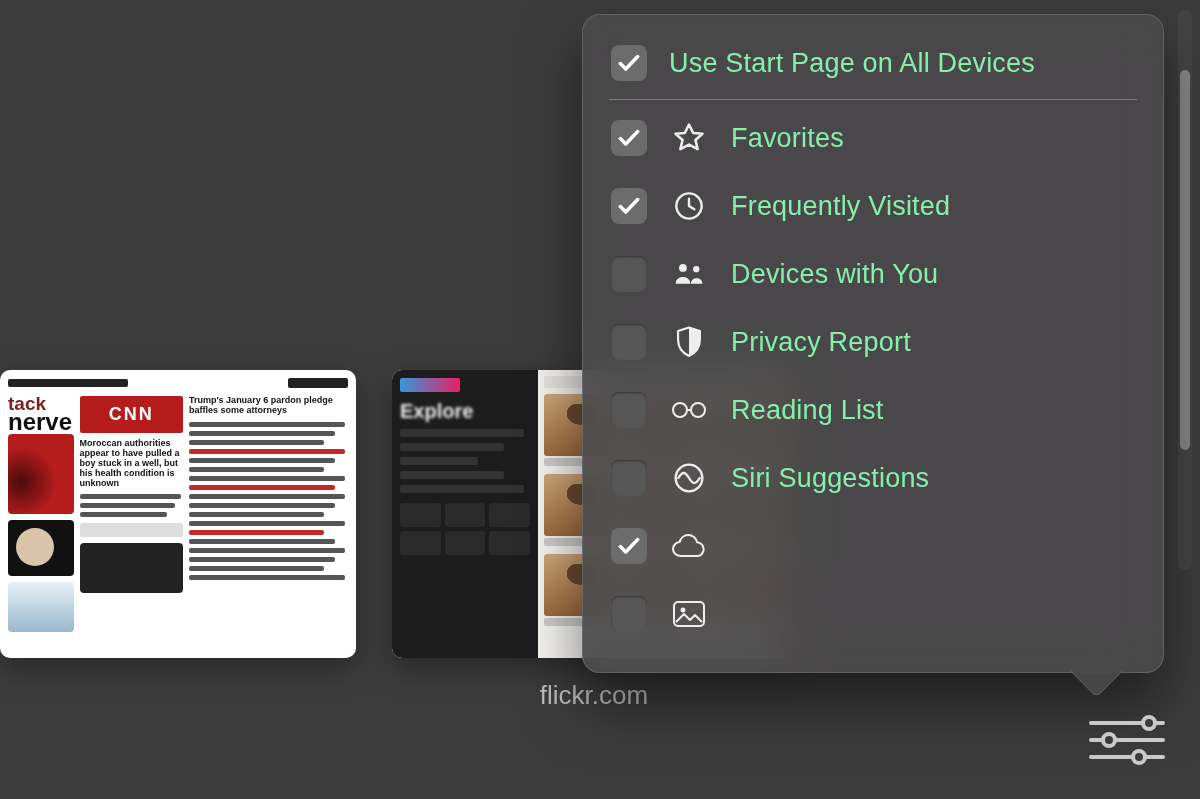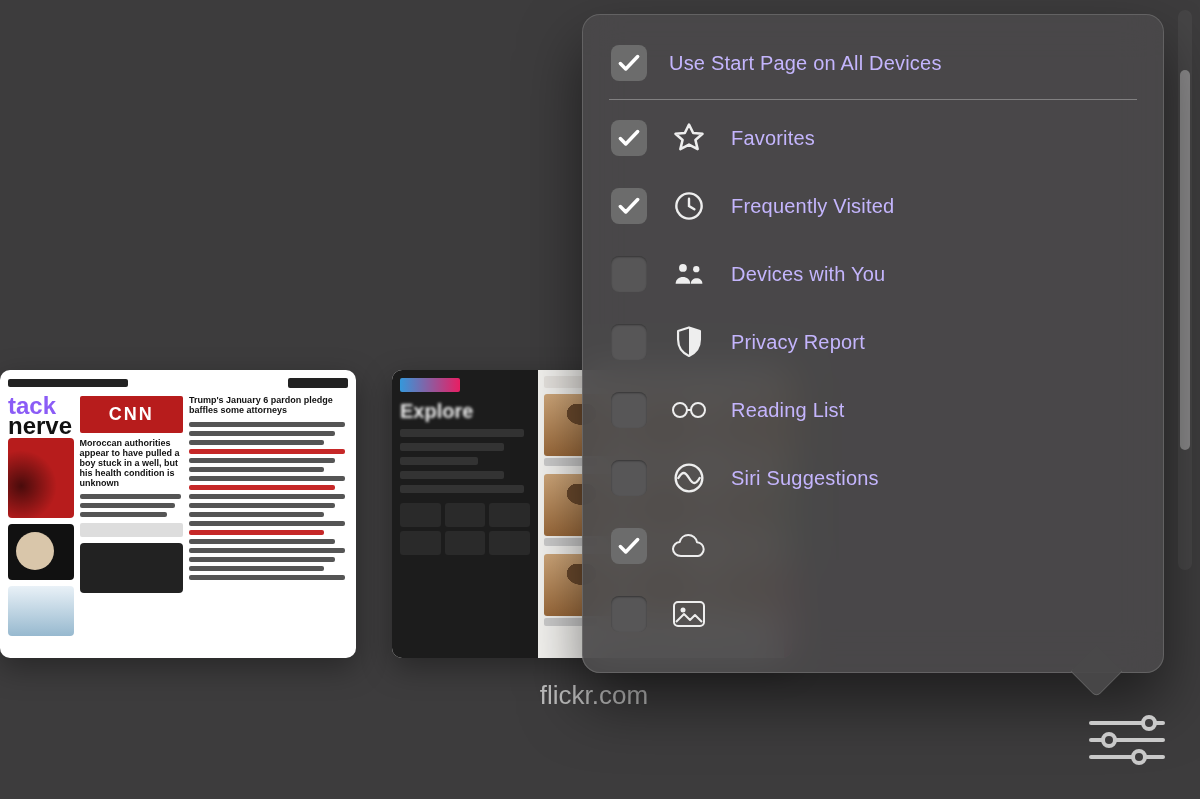--- a/index.html
+++ b/index.html
@@ -46,21 +46,21 @@
     
     .thumb1 { width: 356px; height: 288px; }
     .t1 { background: #fff; position: relative; padding: 6px 8px; }
     .t1 .topbar { height: 14px; display:flex; gap:6px; align-items:center; margin-bottom:6px;}
     .t1 .toptext { width:120px; height:8px; background:#222; border-radius:2px;}
     .t1 .topright { margin-left:auto; width:60px; height:10px; background:#222; border-radius:2px;}
     .t1 .cols { display:flex; gap:6px; }
     .t1 .c1 { width:66px; }
     .t1 .c2 { width:104px; }
     .t1 .c3 { width:160px; }
-    .t1 .big { font-weight:700; font-size:24px; line-height:0.85; color:#8b5cf6; }
+    .t1 .big { font-weight:700; font-size:19px; line-height:0.85; color:#7f1d1d; }
     .t1 .sub { font-weight:700; font-size:24px; line-height:0.85; color:#111; margin-bottom:1px;}
     .t1 .redbox { background:#b71c1c; height:80px; border-radius:4px; position:relative; }
     .t1 .redbox::before { content:""; position:absolute; inset:0; background: radial-gradient(circle at 20% 60%, rgba(0,0,0,0.6), transparent 50%);}
     .t1 .blackbox { background:#111; height:56px; border-radius:4px; position:relative; margin-top:6px;}
     .t1 .blackbox::after { content:""; position:absolute; left:8px; top:8px; width:38px; height:38px; border-radius:50%; background:#d9c6aa;}
     .t1 .snow { background:linear-gradient(#e9f1f7,#97b9cf); height:50px; border-radius:4px; margin-top:6px;}
     .t1 .cnn { background:#b71c1c; color:#fff; font-weight:900; text-align:center; font-size:18px; padding:8px 0; border-radius:2px; letter-spacing:2px; filter:blur(0.5px);}
     .t1 .lines { margin-top:6px;}
     .t1 .line { height:5px; background:#555; border-radius:2px; margin-bottom:4px;}
     .t1 .line.s { width:85%; } .t1 .line.m{width:92%;} .t1 .line.l{width:98%;}
@@ -125,22 +125,22 @@
       border-radius:8px;
       display:flex; align-items:center; justify-content:center;
       flex-shrink:0;
     }
     .chk.on { background:#6c6c6c; }
     .chk.off { background:#575657; box-shadow: inset 0 1px 2px rgba(0,0,0,0.4);}
     .chk svg { display:block; }
     .row-icon { width:40px; display:flex; justify-content:center; flex-shrink:0; }
     .row-icon svg { display:block; }
     .label {
-      color:#c4b5fd;
-      font-size:20px;
+      color:#86efac;
+      font-size:27px;
       font-weight:500;
       letter-spacing:0.2px;
     }
 
     
     .scrollbar {
       position:absolute;
       right:8px;
       top:10px;
       width:14px;

